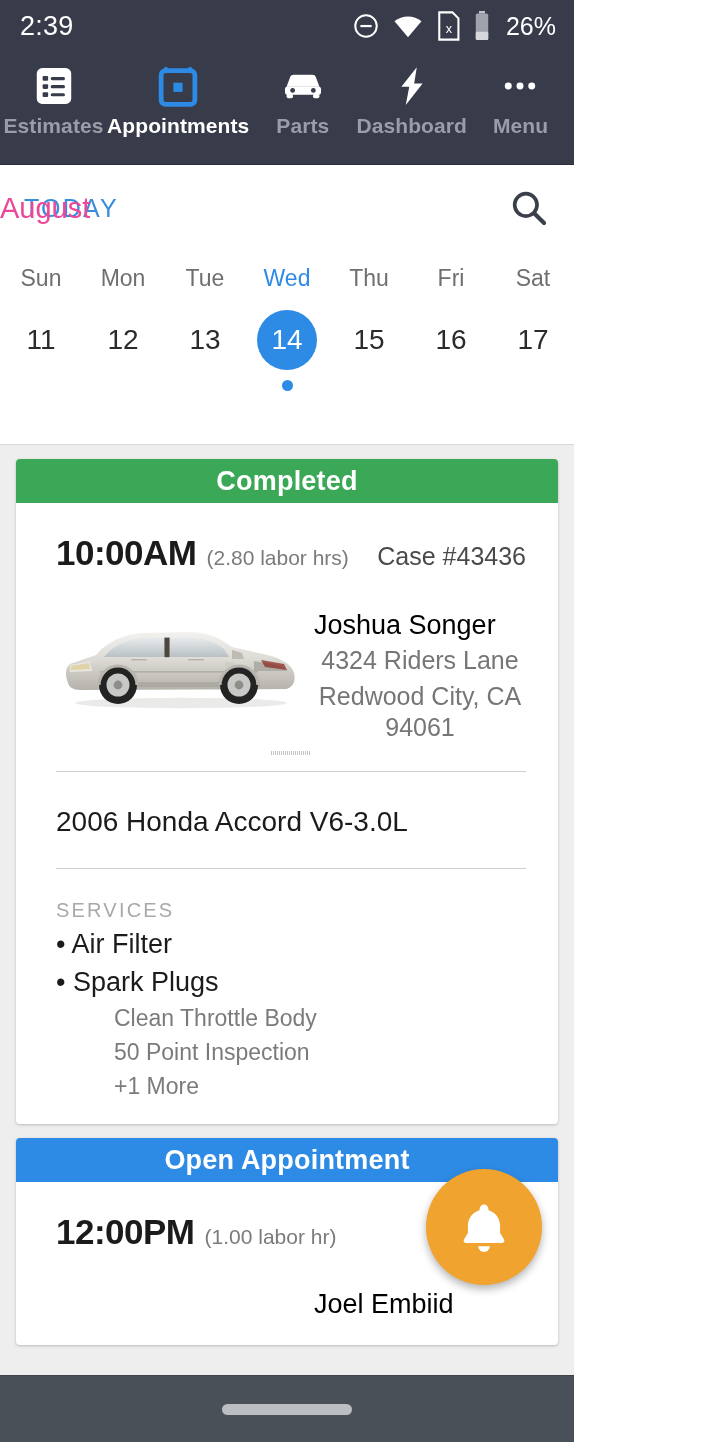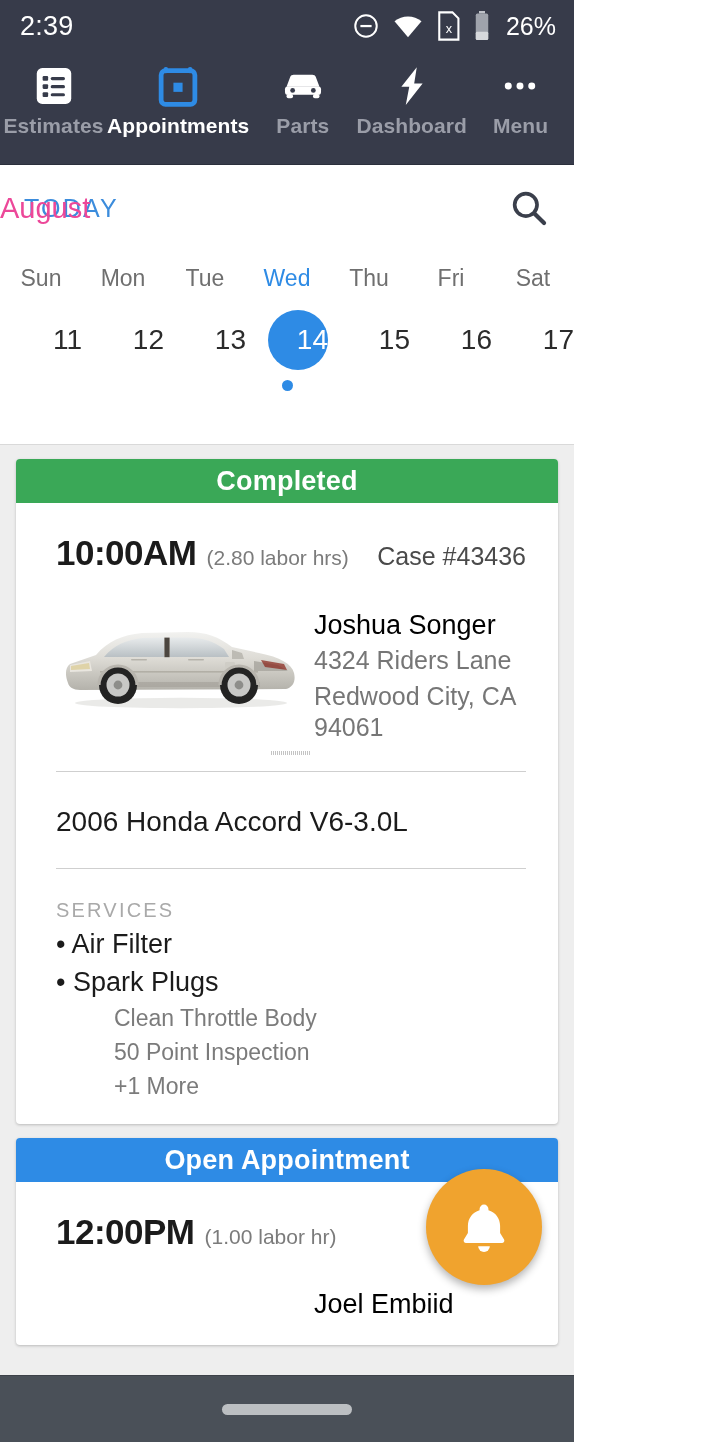--- a/index.html
+++ b/index.html
@@ -49,21 +49,21 @@
     font-size: 29px; color: #ec4899; pointer-events: none;
   }
   .search-btn { margin-left: auto; display: flex; align-items: center; cursor: pointer; }
 
   .cal-dows, .cal-dates { display: flex; }
   .cal-dows { margin-top: 14px; }
   .dow, .datecell { flex: 1 1 0; text-align: center; }
   .dow { font-size: 23px; color: #6f6f6f; }
   .dow.sel { color: #2E8BE5; }
   .cal-dates { margin-top: 16px; align-items: center; }
-  .datecell { position: relative; height: 64px; display: flex; align-items: center; justify-content: flex-end; cursor: pointer; }
+  .datecell { position: relative; height: 64px; display: flex; align-items: center; justify-content: center; cursor: pointer; }
   .datenum { font-size: 28px; color: #2b2b2b; line-height: 1; }
   .datecell.sel .datenum { color: #ffffff; z-index: 2; }
   .datecell.sel::before {
     content: ""; position: absolute; width: 60px; height: 60px;
     border-radius: 50%; background: #2E8BE5; z-index: 1;
   }
   .cal-dots { display: flex; margin-top: 6px; }
   .dotcell { flex: 1 1 0; display: flex; justify-content: center; height: 14px; align-items: center; }
   .dot { width: 11px; height: 11px; border-radius: 50%; background: #2E8BE5; }
 
@@ -83,21 +83,21 @@
 
   .row-time { display: flex; align-items: baseline; }
   .time { font-size: 35px; font-weight: 700; color: #1b1b1b; letter-spacing: -.5px; }
   .labor { font-size: 21px; color: #7b7b7b; margin-left: 10px; }
   .case { margin-left: auto; font-size: 25px; color: #4a4a4a; }
 
   .row-cust { display: flex; align-items: flex-start; margin-top: 32px; }
   .car-wrap { width: 250px; flex: 0 0 250px; padding-top: 14px; }
   .cust-info { padding-left: 8px; padding-top: 4px; }
   .cust-name { font-size: 27px; color: #000000; line-height: 1.2; }
-  .cust-addr { font-size: 25px; color: #767676; line-height: 1.25; margin-top: 4px; }
+  .cust-addr { font-size: 25px; color: #767676; line-height: 1.25; margin-top: 4px; text-align: center; }
 
   .watermark {
     height: 16px; display: flex; justify-content: center; align-items: center;
     margin-top: 2px;
   }
   .wm-bar { width: 40px; height: 4px; background: repeating-linear-gradient(90deg,#b9b9b9 0 1px,#fff 1px 2px); opacity: .85; }
 
   .divider { height: 1px; background: #cfcfcf; margin-top: 10px; }
   .vehicle { font-size: 28px; color: #1b1b1b; padding: 34px 0 30px 0; }
   .divider2 { height: 1px; background: #cfcfcf; }

